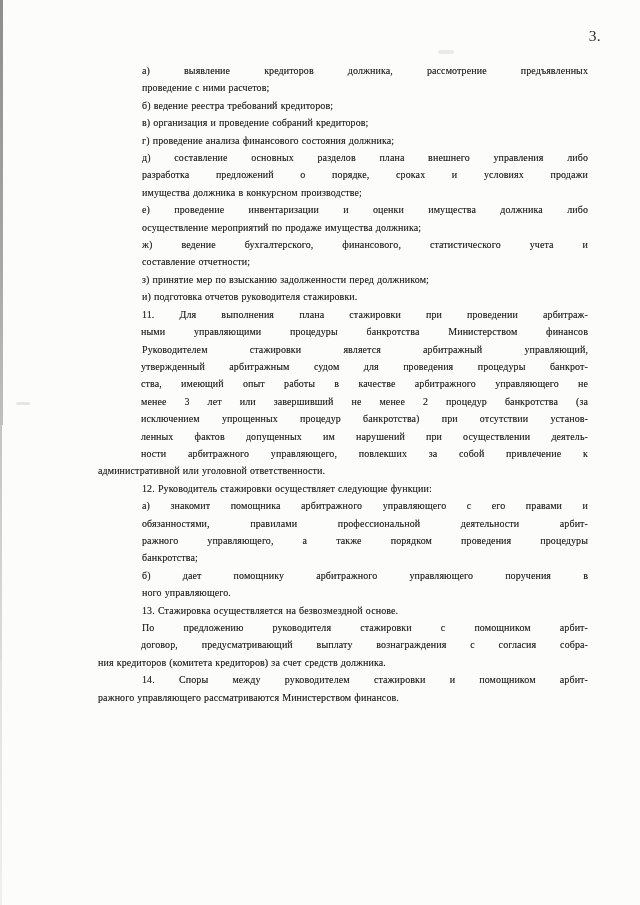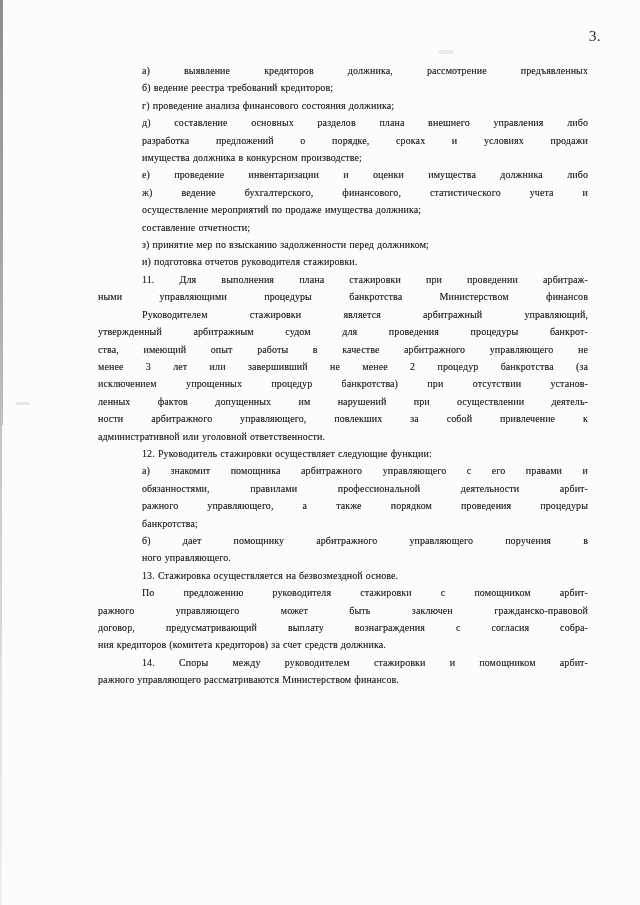--- a/index.html
+++ b/index.html
@@ -36,20 +36,21 @@
     font-size: 10px;
     overflow: hidden;
     text-align: left;
     letter-spacing: 0.1px;
     word-spacing: 0.5px;
     text-shadow: 0 0 0.5px rgba(40,40,40,0.55);
   }
   .ln.j {
     text-align: justify;
     text-align-last: justify;
+    margin-left: 43px;
   }
   .ln.i {
     margin-left: 44px;
   }
   
   .edge-strip-top {
     position: absolute;
     left: 0; top: 0;
     width: 3px; height: 425px;
     background: linear-gradient(to bottom, #8e8e8e, #a6a6a6 60%, #c0c0c0);
@@ -90,28 +91,30 @@
   <div class="edge-strip-top"></div>
   <div class="edge-strip-mid"></div>
   <div class="edge-strip-bottom"></div>
   <div class="smudge-a"></div>
   <div class="smudge-b"></div>
 
   <div class="page-number">3.</div>
 
   <div class="doc-body">
       <div class="ln i j">а) выявление кредиторов должника, рассмотрение предъявленных</div>
+      <div class="ln i">проведение с ними расчетов;</div>
       <div class="ln i">б) ведение реестра требований кредиторов;</div>
+      <div class="ln i">в) организация и проведение собраний кредиторов;</div>
       <div class="ln i">г) проведение анализа финансового состояния должника;</div>
       <div class="ln i j">д) составление основных разделов плана внешнего управления либо</div>
       <div class="ln i j">разработка предложений о порядке, сроках и условиях продажи</div>
       <div class="ln i">имущества должника в конкурсном производстве;</div>
       <div class="ln i j">е) проведение инвентаризации и оценки имущества должника либо</div>
+      <div class="ln i">осуществление мероприятий по продаже имущества должника;</div>
       <div class="ln i j">ж) ведение бухгалтерского, финансового, статистического учета и</div>
-      <div class="ln i">осуществление мероприятий по продаже имущества должника;</div>
       <div class="ln i">составление отчетности;</div>
       <div class="ln i">з) принятие мер по взысканию задолженности перед должником;</div>
       <div class="ln i">и) подготовка отчетов руководителя стажировки.</div>
       <div class="ln i j">11. Для выполнения плана стажировки при проведении арбитраж-</div>
       <div class="ln j">ными управляющими процедуры банкротства Министерством финансов</div>
       <div class="ln i j">Руководителем стажировки является арбитражный управляющий,</div>
       <div class="ln j">утвержденный арбитражным судом для проведения процедуры банкрот-</div>
       <div class="ln j">ства, имеющий опыт работы в качестве арбитражного управляющего не</div>
       <div class="ln j">менее 3 лет или завершивший не менее 2 процедур банкротства (за</div>
       <div class="ln j">исключением упрощенных процедур банкротства) при отсутствии установ-</div>
@@ -120,19 +123,18 @@
       <div class="ln">административной или уголовной ответственности.</div>
       <div class="ln i">12. Руководитель стажировки осуществляет следующие функции:</div>
       <div class="ln i j">а) знакомит помощника арбитражного управляющего с его правами и</div>
       <div class="ln i j">обязанностями, правилами профессиональной деятельности арбит-</div>
       <div class="ln i j">ражного управляющего, а также порядком проведения процедуры</div>
       <div class="ln i">банкротства;</div>
       <div class="ln i j">б) дает помощнику арбитражного управляющего поручения в</div>
       <div class="ln i">ного управляющего.</div>
       <div class="ln i">13. Стажировка осуществляется на безвозмездной основе.</div>
       <div class="ln i j">По предложению руководителя стажировки с помощником арбит-</div>
-      <div class="ln j">ражного управляющего может быть заключен гражданско-правовой</div>
       <div class="ln j">договор, предусматривающий выплату вознаграждения с согласия собра-</div>
       <div class="ln">ния кредиторов (комитета кредиторов) за счет средств должника.</div>
       <div class="ln i j">14. Споры между руководителем стажировки и помощником арбит-</div>
       <div class="ln">ражного управляющего рассматриваются Министерством финансов.</div>
     </div>
 </div>
 
 </body></html>

